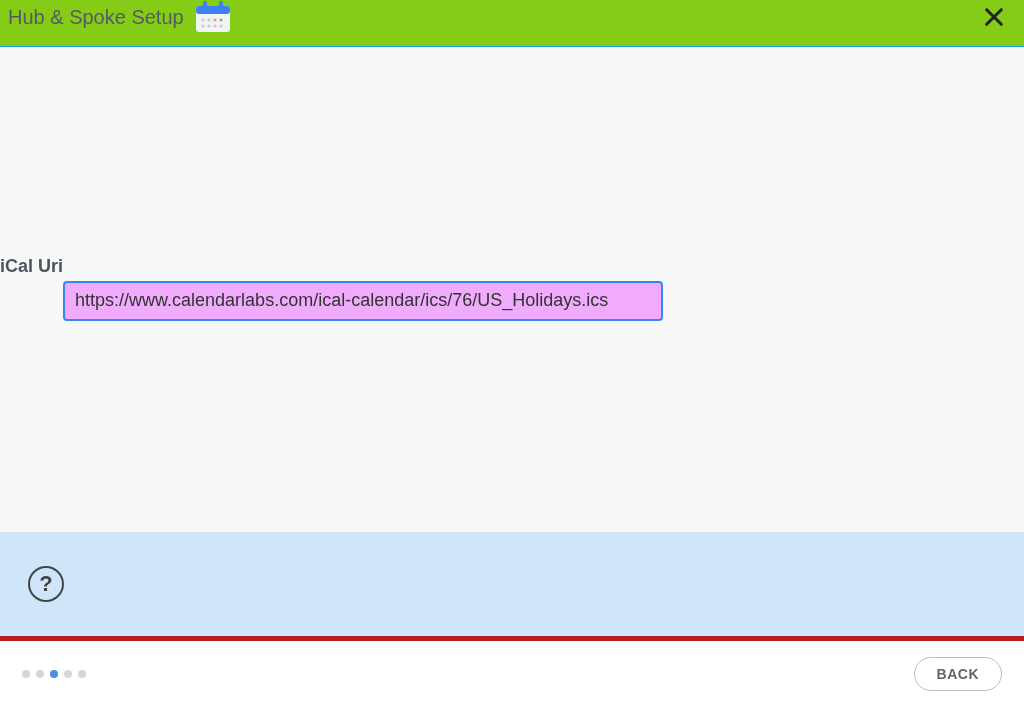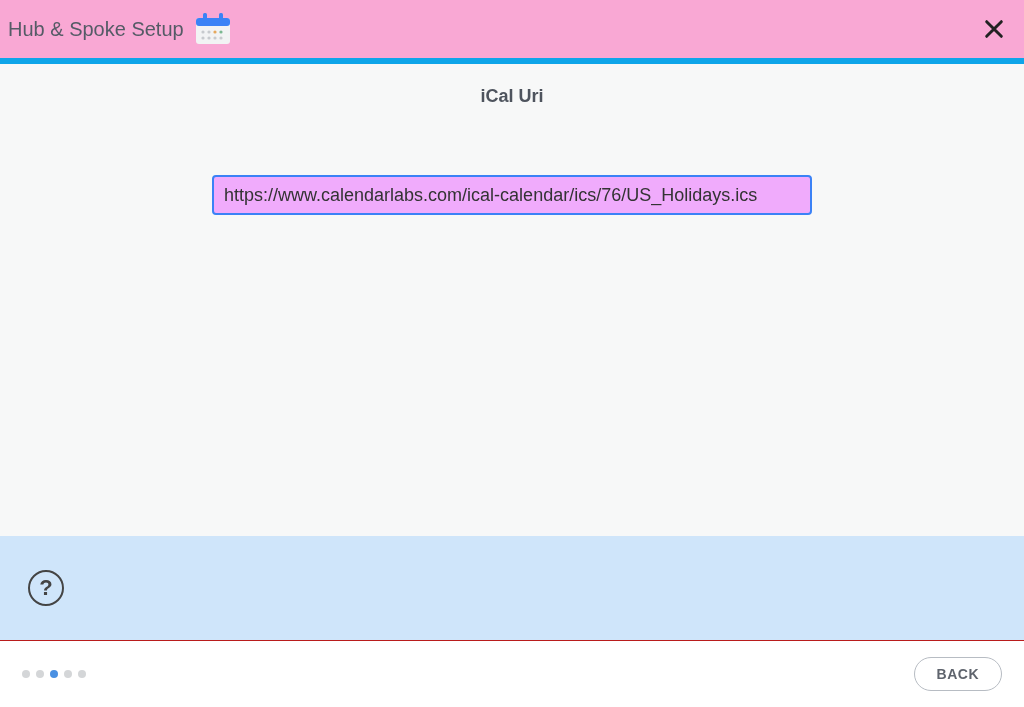--- a/index.html
+++ b/index.html
@@ -13,23 +13,23 @@
       height: 707px;
       background: #ffffff;
       display: flex;
       flex-direction: column;
       overflow: hidden;
     }
     .header {
       display: flex;
       align-items: center;
       justify-content: space-between;
-      padding: 12px 18px 12px 8px;
-      border-bottom: 6px solid #0ea5e9;
-      background: #f9a8d4;
+      padding: 0 18px 12px 8px;
+      border-bottom: 1px solid #0ea5e9;
+      background: #84cc16;
     }
     .header-left {
       display: flex;
       align-items: center;
       gap: 10px;
     }
     .header-title {
       font-size: 20px;
       font-weight: 500;
       color: #555b66;
@@ -53,21 +53,21 @@
       justify-content: center;
     }
     .close-btn svg {
       width: 22px;
       height: 22px;
     }
     .content {
       flex: 1;
       background: #f7f8f8;
       display: flex;
-      flex-direction: column;
+      flex-direction: row;
       align-items: center;
       padding-top: 22px;
     }
     .section-title {
       font-size: 18px;
       font-weight: 600;
       color: #4e545e;
       margin-bottom: 68px;
     }
     .input-wrap {
@@ -112,21 +112,21 @@
       font-size: 16px;
       font-weight: 600;
       color: #3f444d;
     }
     .footer {
       background: #ffffff;
       padding: 16px 22px;
       display: flex;
       align-items: center;
       justify-content: space-between;
-      border-top: 1px solid #b91c1c;
+      border-top: 5px solid #b91c1c;
     }
     .dots {
       display: flex;
       gap: 6px;
     }
     .dot {
       width: 8px;
       height: 8px;
       border-radius: 50%;
       background: #d4d6d8;

